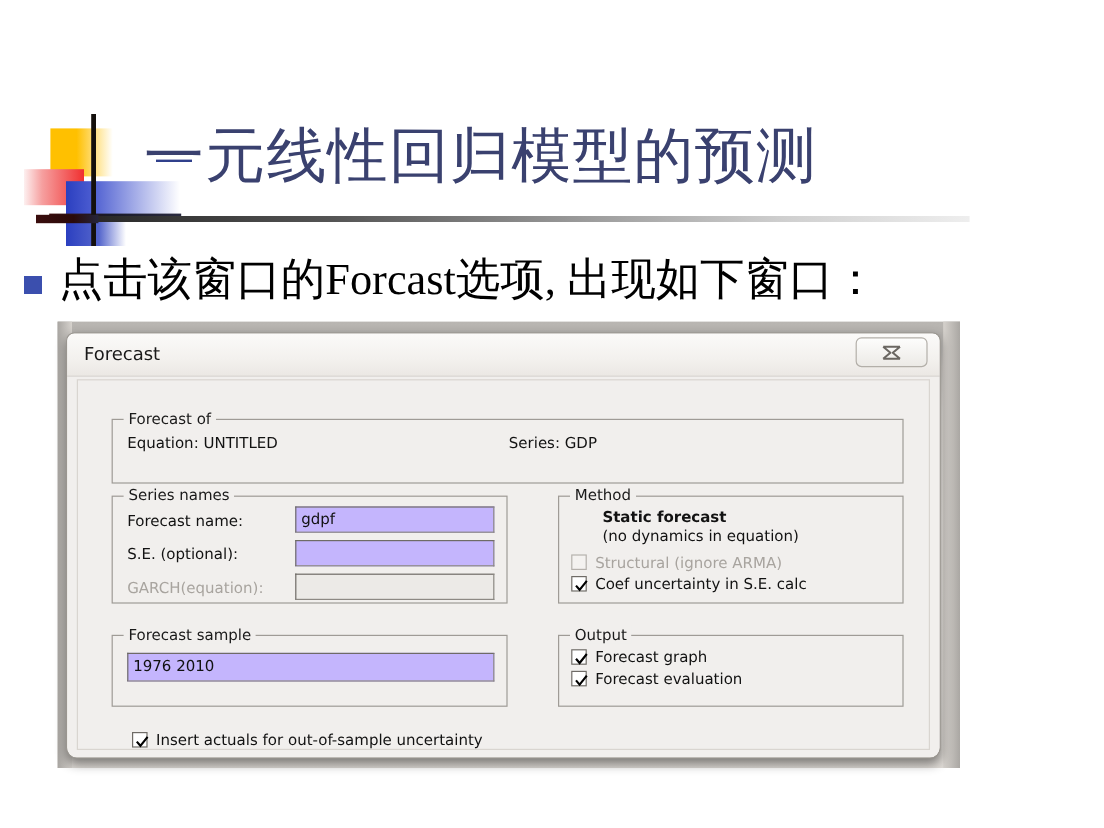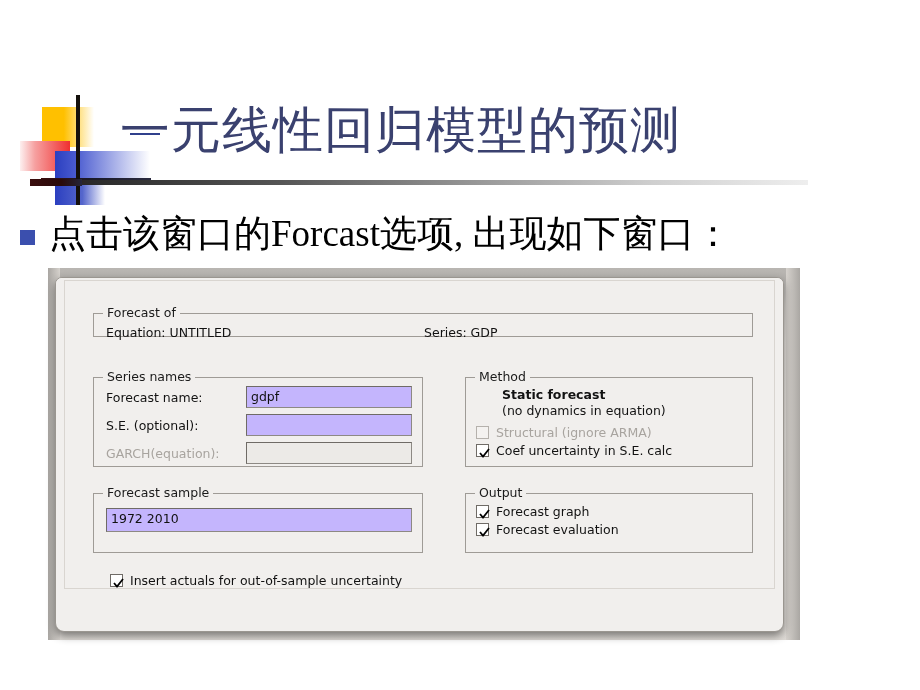--- a/index.html
+++ b/index.html
@@ -270,25 +270,36 @@
     <div class="bullet-text">点击该窗口的Forcast选项, 出现如下窗口：</div>
   </div>
 
   <div class="bg-strip"></div>
   <div class="bg-strip-left"></div>
   <div class="bg-strip-right"></div>
   <div class="bg-blur-l1"></div>
 
   <div class="dialog">
 
+    <div class="dlg-titlebar">
+      <div class="dlg-title-text">Forecast</div>
+      <div class="dlg-blur-text">                                                                    </div>
+      <div class="dlg-close">
+        <span>
+          <svg width="18" height="14" viewBox="0 0 18 14">
+            <path d="M2 2 L8 7 L2 12 M16 2 L10 7 L16 12 M2 2 L16 2 M2 12 L16 12" fill="none" stroke="#6b6762" stroke-width="1.7" stroke-linejoin="round"></path>
+          </svg>
+        </span>
+      </div>
+    </div>
 
     <div class="dlg-body">
       <div class="dlg-inner-frame">
 
-        <div class="grp" style="left:28px; top:32px; width:660px; height:24px;">
+        <div class="grp" style="left:28px; top:32px; width:660px; height:54px;">
           <div class="grp-label">Forecast of</div>
           <div class="static-txt" style="left:12px; top:11px;">Equation: UNTITLED</div>
           <div class="static-txt" style="left:330px; top:11px;">Series: GDP</div>
         </div>
 
         <div class="grp" style="left:28px; top:96px; width:330px; height:90px;">
           <div class="grp-label">Series names</div>
 
           <div class="static-txt" style="left:12px; top:12px;">Forecast name:</div>
           <div class="field" style="left:152px; top:8px; width:166px; height:22px;">gdpf</div>
@@ -318,21 +329,21 @@
                     <path d="M1 5 L4 8.5 L10 1" fill="none" stroke="#000" stroke-width="1.8"></path>
                   </svg>
               </span>
             </span>
             <span class="cb-label">Coef uncertainty in S.E. calc</span>
           </div>
         </div>
 
         <div class="grp" style="left:28px; top:212px; width:330px; height:60px;">
           <div class="grp-label">Forecast sample</div>
-          <div class="field" style="left:12px; top:14px; width:306px; height:24px;">1972 2010</div>
+          <div class="field" style="left:12px; top:14px; width:306px; height:24px;">1976 2010</div>
         </div>
 
         <div class="grp" style="left:400px; top:212px; width:288px; height:60px;">
           <div class="grp-label">Output</div>
 
           <div class="cb-row" style="left:10px; top:10px;">
             <span class="cb-box">
               <span class="tick">
                 <svg width="11" height="11" viewBox="0 0 11 11">
                     <path d="M1 5 L4 8.5 L10 1" fill="none" stroke="#000" stroke-width="1.8"></path>

